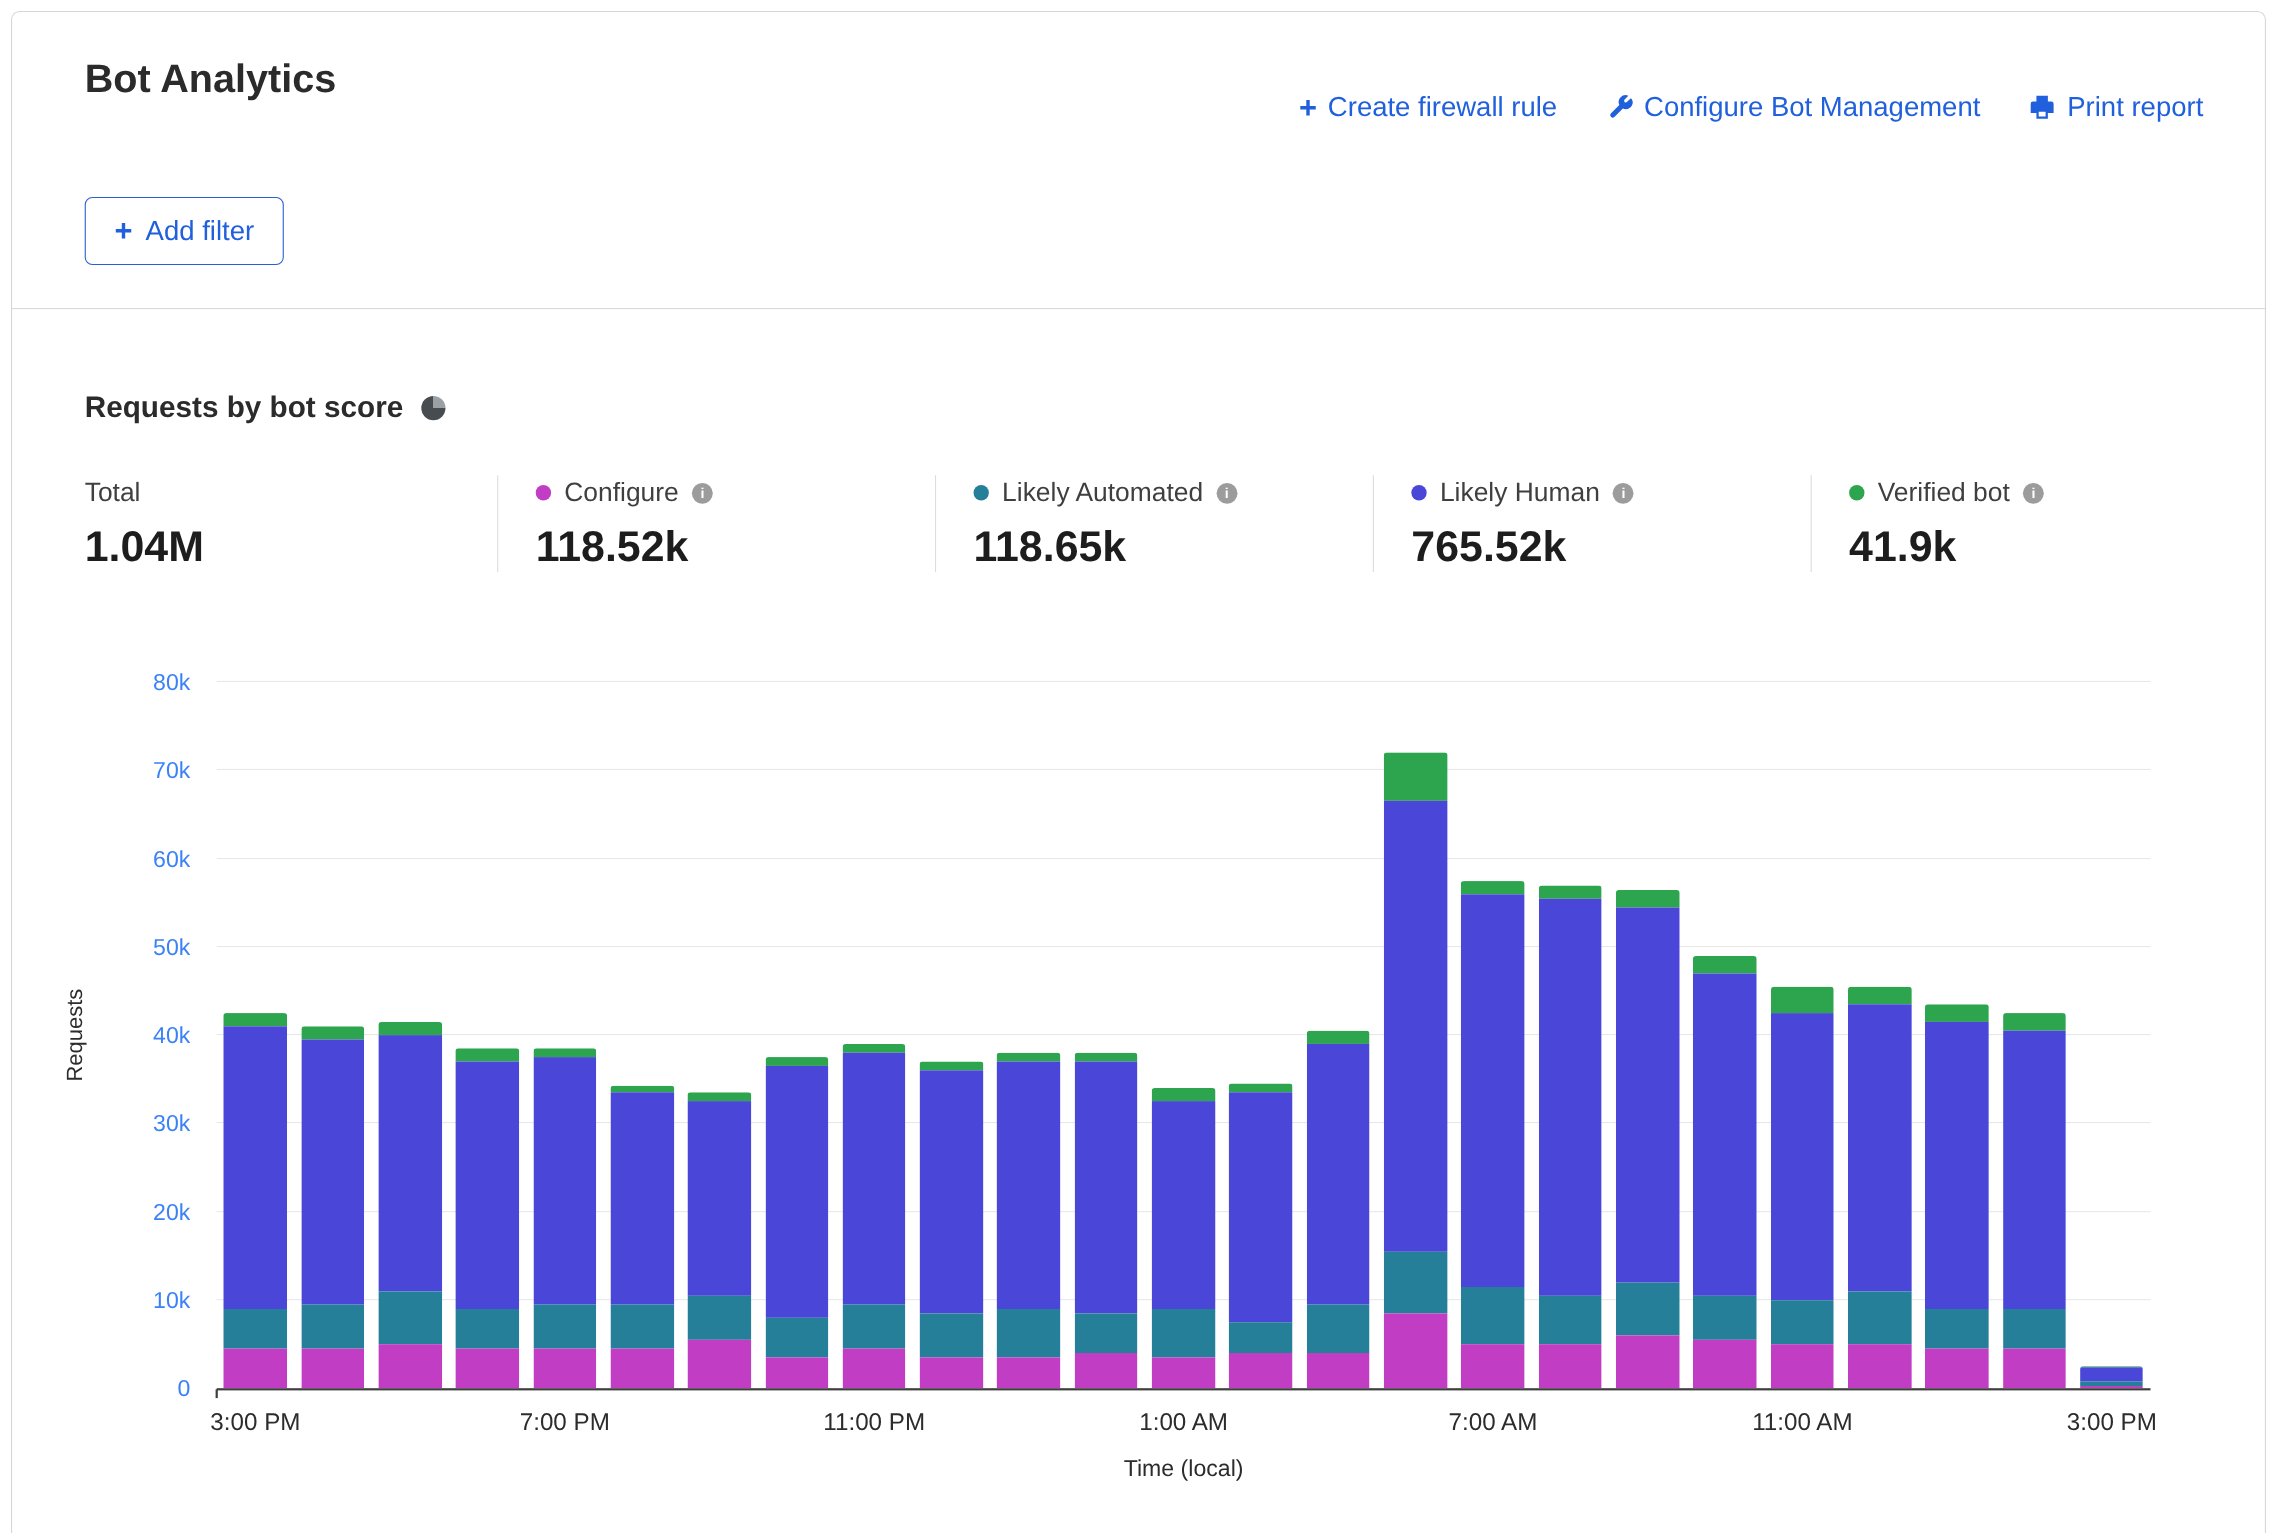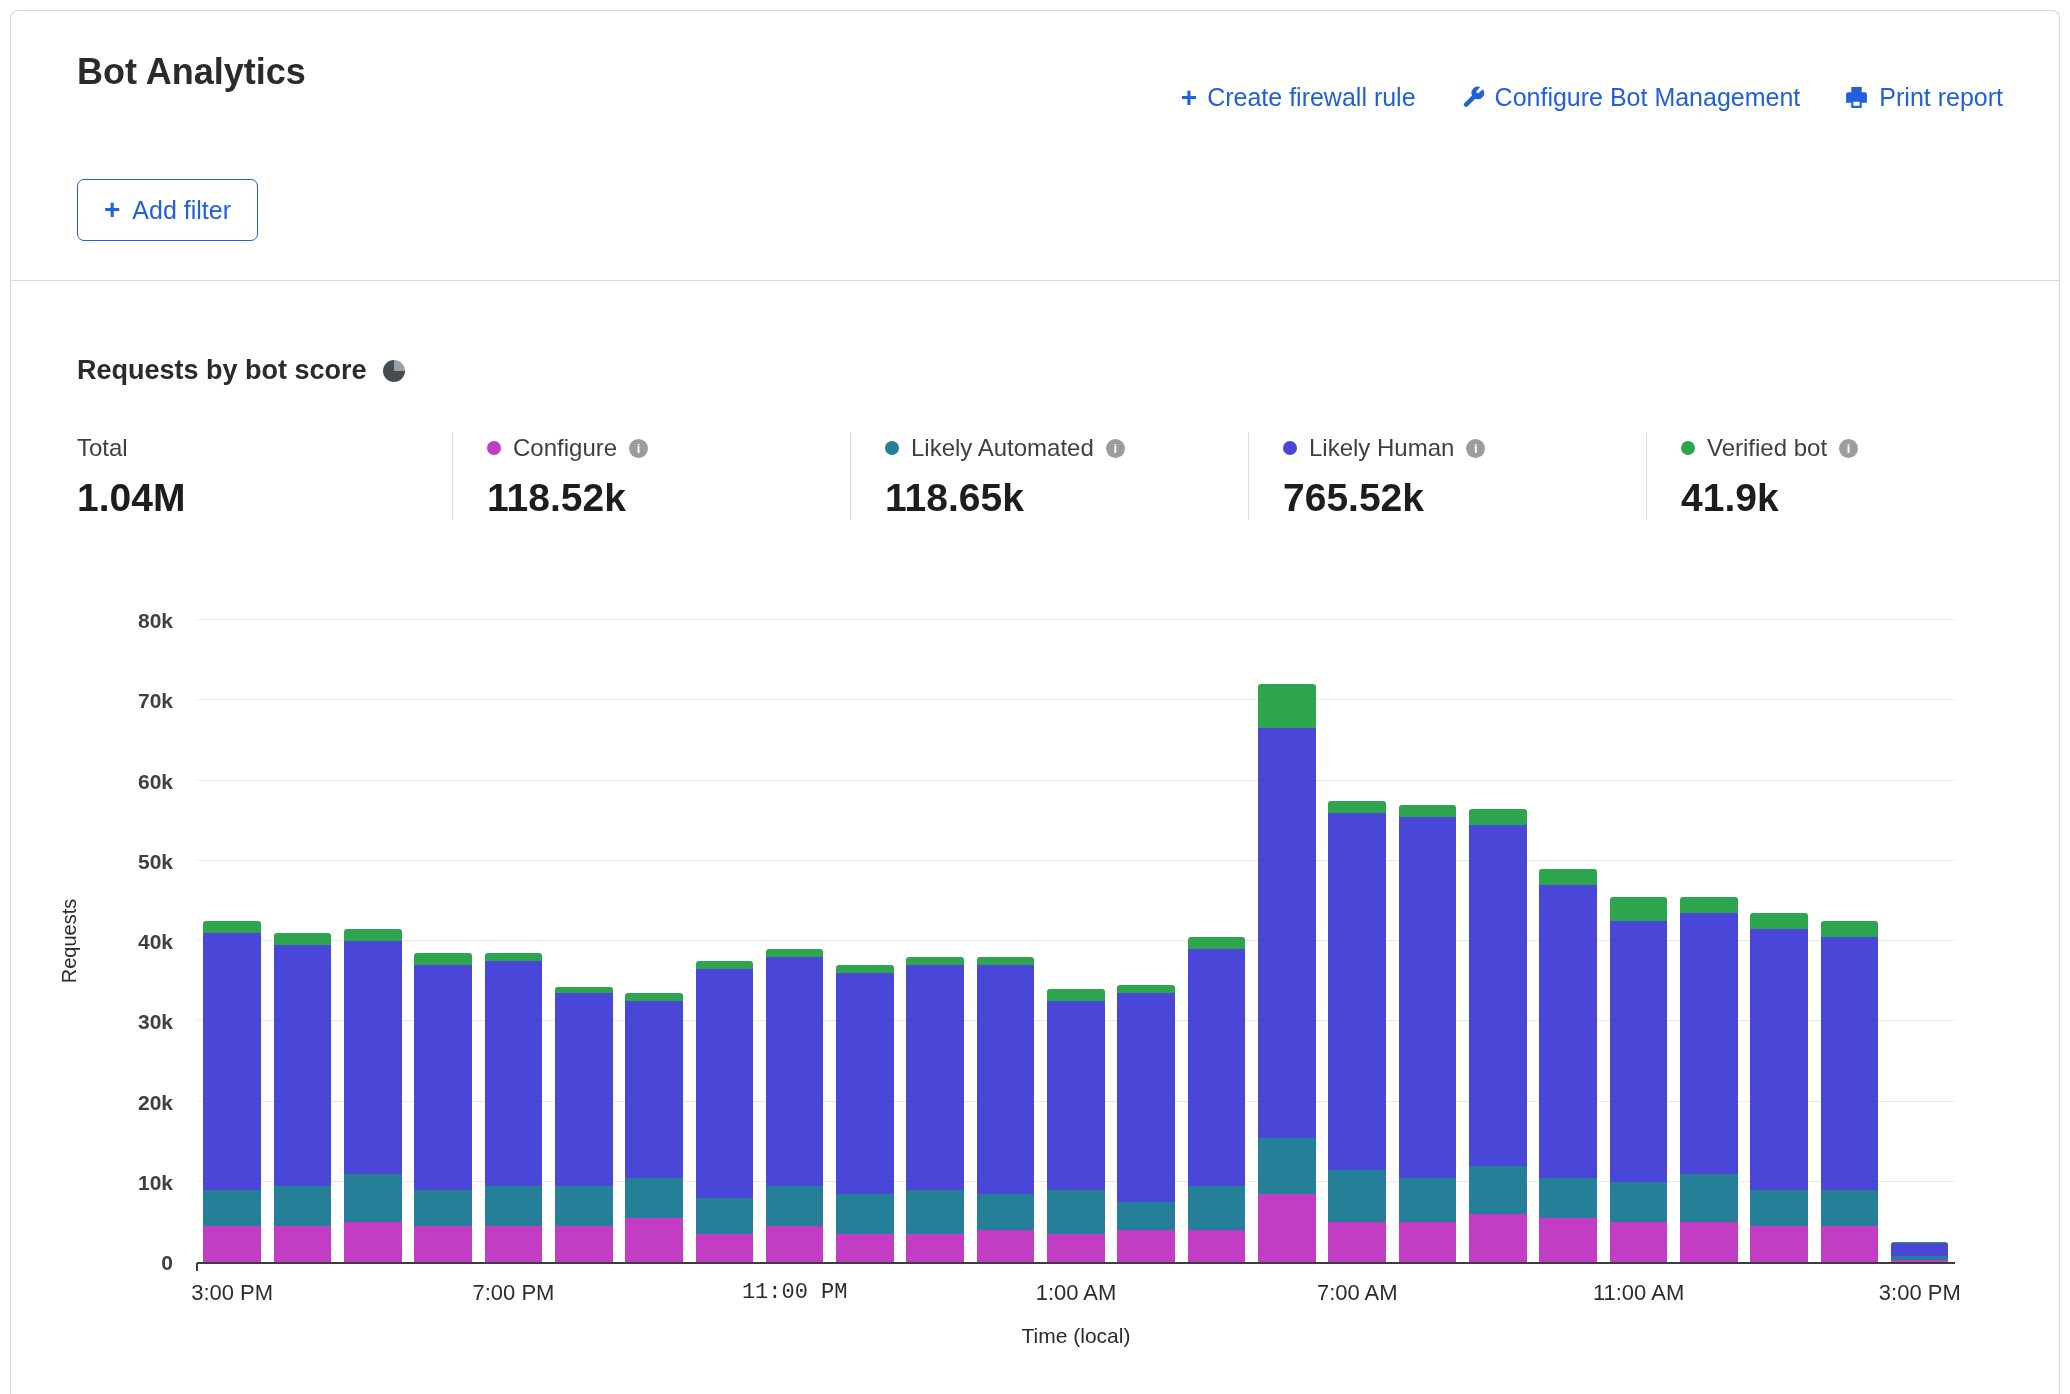--- a/index.html
+++ b/index.html
@@ -39,21 +39,21 @@
   .stat-label { font-size:24px; color:#3f3f3f; }
   .dot { width:14px; height:14px; border-radius:50%; background:#999; flex:0 0 auto; }
   .info-icon { width:19px; height:19px; border-radius:50%; background:#9c9c9c; color:#fff; font-size:13px;
     font-weight:bold; display:flex; align-items:center; justify-content:center; font-style:normal; }
   .stat-value { font-size:39px; font-weight:bold; color:#1d1d1d; margin-top:12px; }
 
   
   .chart-plot { position:relative; margin:100px 0 0 186px; width:1758px; height:644px;
     border-bottom:2px solid #3d3d3d; }
   .gridline { position:absolute; left:0; right:0; height:1px; background:#e8e8e8; z-index:0; }
-  .ytick { position:absolute; left:-96px; width:72px; text-align:right; font-size:21px; color:#404040; z-index:2;font-weight:bold; }
+  .ytick { position:absolute; left:-96px; width:72px; text-align:right; font-size:21px; color:#3b82f6; z-index:2; }
   .axis-tick { position:absolute; left:-1px; bottom:-9px; width:2px; height:8px; background:#3d3d3d; }
   .bars { position:absolute; inset:0; display:flex; align-items:flex-end; z-index:1; }
   .bar-slot { flex:0 0 4%; height:100%; display:flex; align-items:flex-end; justify-content:center; }
   .bar { width:82%; display:flex; flex-direction:column-reverse; border-radius:3px 3px 0 0; overflow:hidden; }
   .seg { width:100%; min-height:0; }
   .xtick { position:absolute; top:calc(100% + 18px); transform:translateX(-50%); font-size:22px; color:#2c2c2c; white-space:nowrap; }
   .x-title { position:absolute; top:calc(100% + 62px); left:50%; transform:translateX(-50%); font-size:21px; color:#2c2c2c; }
   .y-title { position:absolute; left:-128px; top:50%; transform:translate(-50%,-50%) rotate(-90deg); font-size:20px; color:#2c2c2c; white-space:nowrap; }
 </style>
 </head>
@@ -361,21 +361,21 @@
           <div class="gridline" style="bottom: 62.5%;"></div>
           <div class="ytick" style="bottom: calc(62.5% - 13px);">50k</div>
           <div class="gridline" style="bottom: 75%;"></div>
           <div class="ytick" style="bottom: calc(75% - 13px);">60k</div>
           <div class="gridline" style="bottom: 87.5%;"></div>
           <div class="ytick" style="bottom: calc(87.5% - 13px);">70k</div>
           <div class="gridline" style="bottom: 100%;"></div>
           <div class="ytick" style="bottom: calc(100% - 13px);">80k</div>
           <div class="xtick" style="left: 2%;">3:00 PM</div>
           <div class="xtick" style="left: 18%;">7:00 PM</div>
-          <div class="xtick" style="left: 34%; font-family: Liberation Mono, monospace;">11:00 PM</div>
+          <div class="xtick" style="left: 34%;">11:00 PM</div>
           <div class="xtick" style="left: 50%;">1:00 AM</div>
           <div class="xtick" style="left: 66%;">7:00 AM</div>
           <div class="xtick" style="left: 82%;">11:00 AM</div>
           <div class="xtick" style="left: 98%;">3:00 PM</div>
         </div>
 
     </div>
   </div>
 </div>
 

